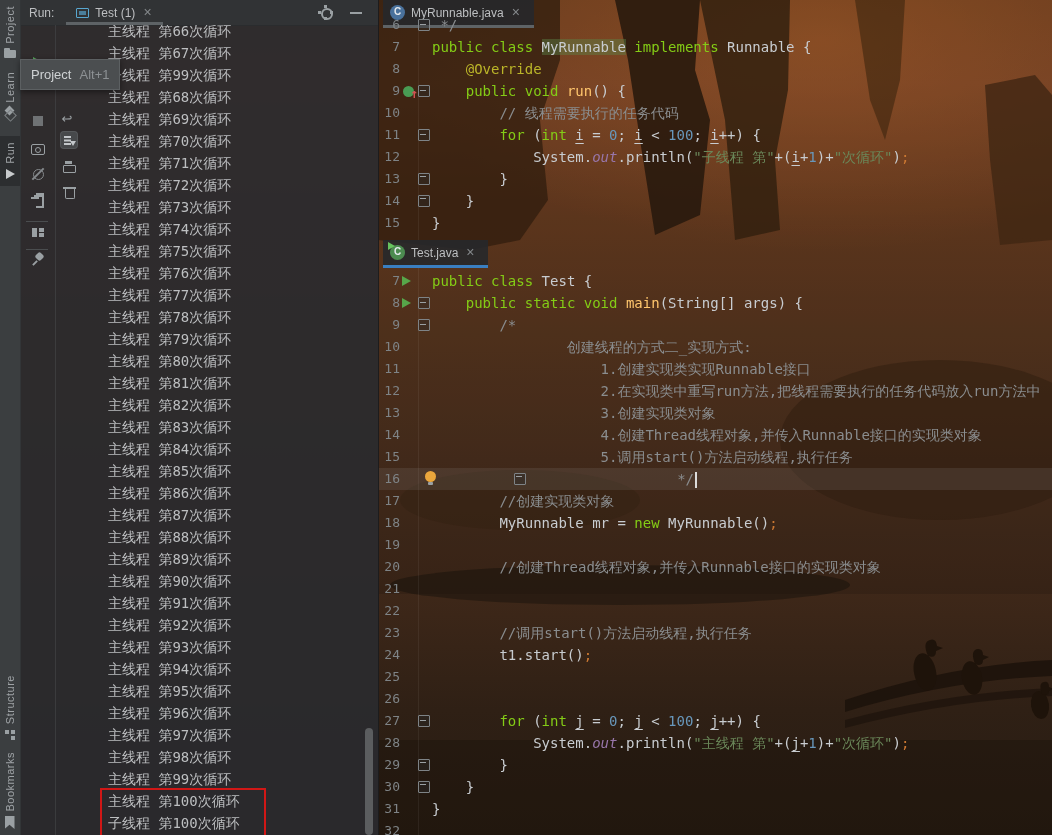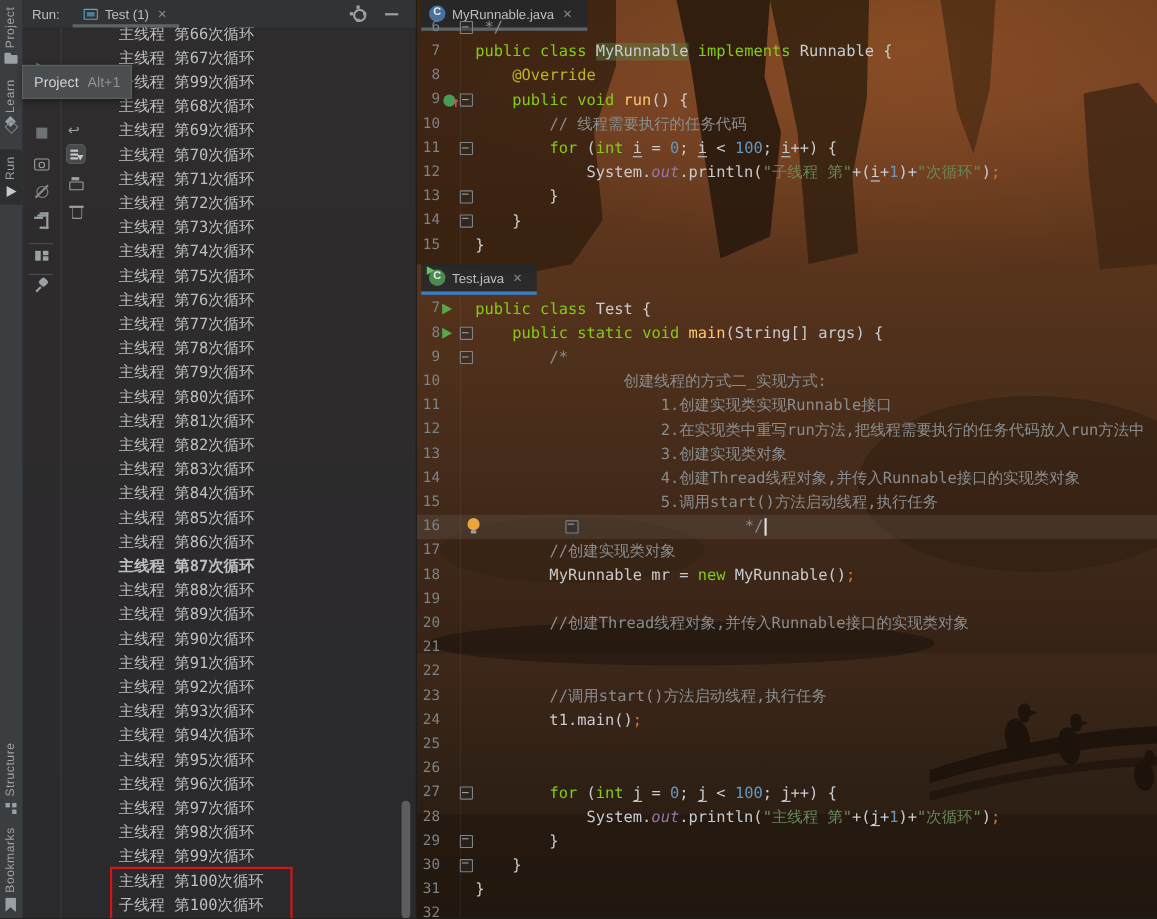--- a/index.html
+++ b/index.html
@@ -249,21 +249,21 @@
           <div class="crow" style="top: 259px;">主线程 第77次循环</div>
           <div class="crow" style="top: 281px;">主线程 第78次循环</div>
           <div class="crow" style="top: 303px;">主线程 第79次循环</div>
           <div class="crow" style="top: 325px;">主线程 第80次循环</div>
           <div class="crow" style="top: 347px;">主线程 第81次循环</div>
           <div class="crow" style="top: 369px;">主线程 第82次循环</div>
           <div class="crow" style="top: 391px;">主线程 第83次循环</div>
           <div class="crow" style="top: 413px;">主线程 第84次循环</div>
           <div class="crow" style="top: 435px;">主线程 第85次循环</div>
           <div class="crow" style="top: 457px;">主线程 第86次循环</div>
-          <div class="crow" style="top: 479px; font-weight: bold;">主线程 第87次循环</div>
+          <div class="crow" style="top: 479px;">主线程 第87次循环</div>
           <div class="crow" style="top: 501px;">主线程 第88次循环</div>
           <div class="crow" style="top: 523px;">主线程 第89次循环</div>
           <div class="crow" style="top: 545px;">主线程 第90次循环</div>
           <div class="crow" style="top: 567px;">主线程 第91次循环</div>
           <div class="crow" style="top: 589px;">主线程 第92次循环</div>
           <div class="crow" style="top: 611px;">主线程 第93次循环</div>
           <div class="crow" style="top: 633px;">主线程 第94次循环</div>
           <div class="crow" style="top: 655px;">主线程 第95次循环</div>
           <div class="crow" style="top: 677px;">主线程 第96次循环</div>
           <div class="crow" style="top: 699px;">主线程 第97次循环</div>
@@ -488,21 +488,21 @@
           <div class="erow" style="top: 354px;">
             <span class="gnum">23</span>
             <span class="slotA"></span>
             <span class="slotB"></span>
             <span class="ctext"><span class="t-def">        </span><span class="t-cmt">//调用start()方法启动线程,执行任务</span></span>
           </div>
           <div class="erow" style="top: 376px;">
             <span class="gnum">24</span>
             <span class="slotA"></span>
             <span class="slotB"></span>
-            <span class="ctext"><span class="t-def">        t1.main()</span><span class="t-semi">;</span></span>
+            <span class="ctext"><span class="t-def">        t1.start()</span><span class="t-semi">;</span></span>
           </div>
           <div class="erow" style="top: 398px;">
             <span class="gnum">25</span>
             <span class="slotA"></span>
             <span class="slotB"></span>
             <span class="ctext"></span>
           </div>
           <div class="erow" style="top: 420px;">
             <span class="gnum">26</span>
             <span class="slotA"></span>

